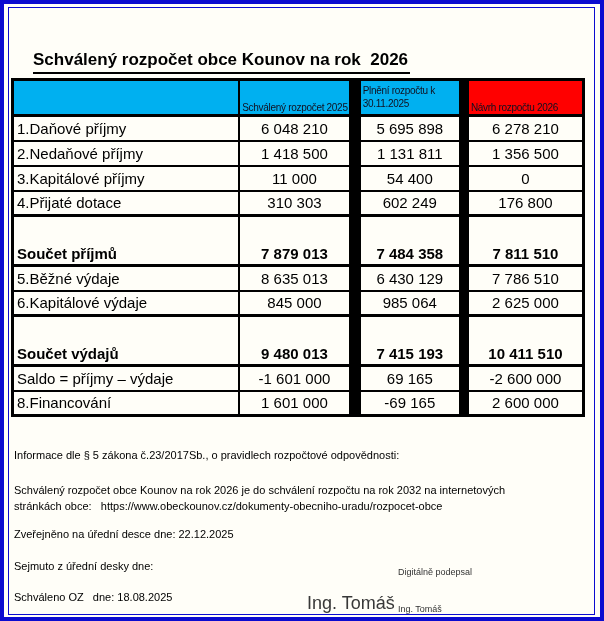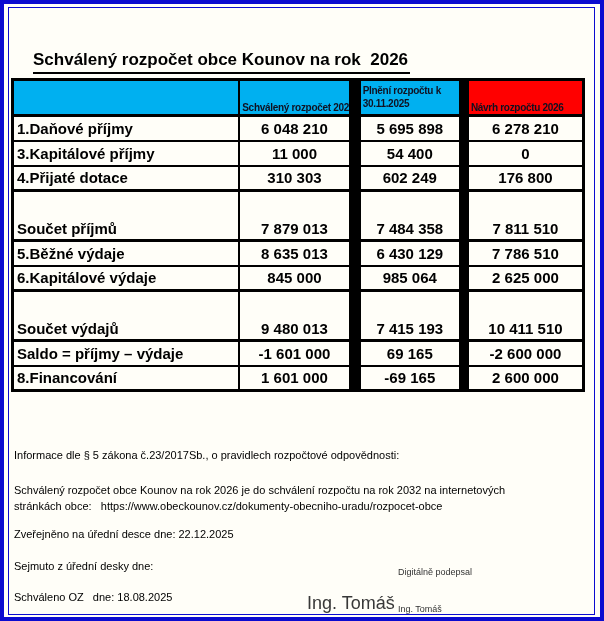--- a/index.html
+++ b/index.html
@@ -15,26 +15,26 @@
   .title{
     position:absolute;left:33px;top:14px;
     font-size:17px;font-weight:bold;white-space:pre;
     border-bottom:2px solid #000;padding:0 2px 2px 0;display:inline-block;margin-top:36px;
   }
 
   table.budget{
     position:absolute;left:11px;top:78px;width:574px;
     border-collapse:collapse;table-layout:fixed;background:#fffef8;
   }
-  .budget th,.budget td{border:2px solid #000;box-sizing:border-box;overflow:hidden;white-space:nowrap;font-weight:bold;}
+  .budget th,.budget td{border:2px solid #000;box-sizing:border-box;overflow:hidden;white-space:nowrap;}
   .budget thead tr{height:36px;}
   .budget thead th{
     border-top:3px solid #000;border-bottom:3px solid #000;
     background:var(--hdr-cyan,#00b0f0);
-    font-weight:bold;font-size:10px;letter-spacing:-0.3px;
+    font-weight:normal;font-size:10px;letter-spacing:-0.3px;
     text-align:left;vertical-align:bottom;padding:0 0 1px 2px;color:#101020;
   }
   .budget thead th.h2{white-space:normal;line-height:1.25;padding-bottom:4px;}
   .budget thead th.h3{background:var(--hdr-red,#ff0000);}
   .budget tr > *:nth-child(1){border-left:3px solid #000;}
   .budget tr > *:nth-child(2){border-left:2px solid #000;border-right:12px solid #000;}
   .budget tr > *:nth-child(3){border-right:10px solid #000;}
   .budget tr > *:nth-child(4){border-right:3px solid #000;}
   .budget tbody tr{height:25px;}
   .budget tbody td{font-size:15px;vertical-align:middle;}
@@ -88,20 +88,26 @@
         <th class="h2">Plnění rozpočtu k 30.11.2025</th>
         <th class="h3">Návrh rozpočtu 2026</th>
       </tr>
     </thead>
     <tbody id="tbody">
         <tr class="r-normal">
           <td class="lbl">1.Daňové příjmy</td>
           <td class="val">6 048 210</td>
           <td class="val">5 695 898</td>
           <td class="val">6 278 210</td>
+        </tr>
+        <tr class="r-normal">
+          <td class="lbl">2.Nedaňové příjmy</td>
+          <td class="val">1 418 500</td>
+          <td class="val">1 131 811</td>
+          <td class="val">1 356 500</td>
         </tr>
         <tr class="r-normal">
           <td class="lbl">3.Kapitálové příjmy</td>
           <td class="val">11 000</td>
           <td class="val">54 400</td>
           <td class="val">0</td>
         </tr>
         <tr class="r-normal">
           <td class="lbl">4.Přijaté dotace</td>
           <td class="val">310 303</td>

